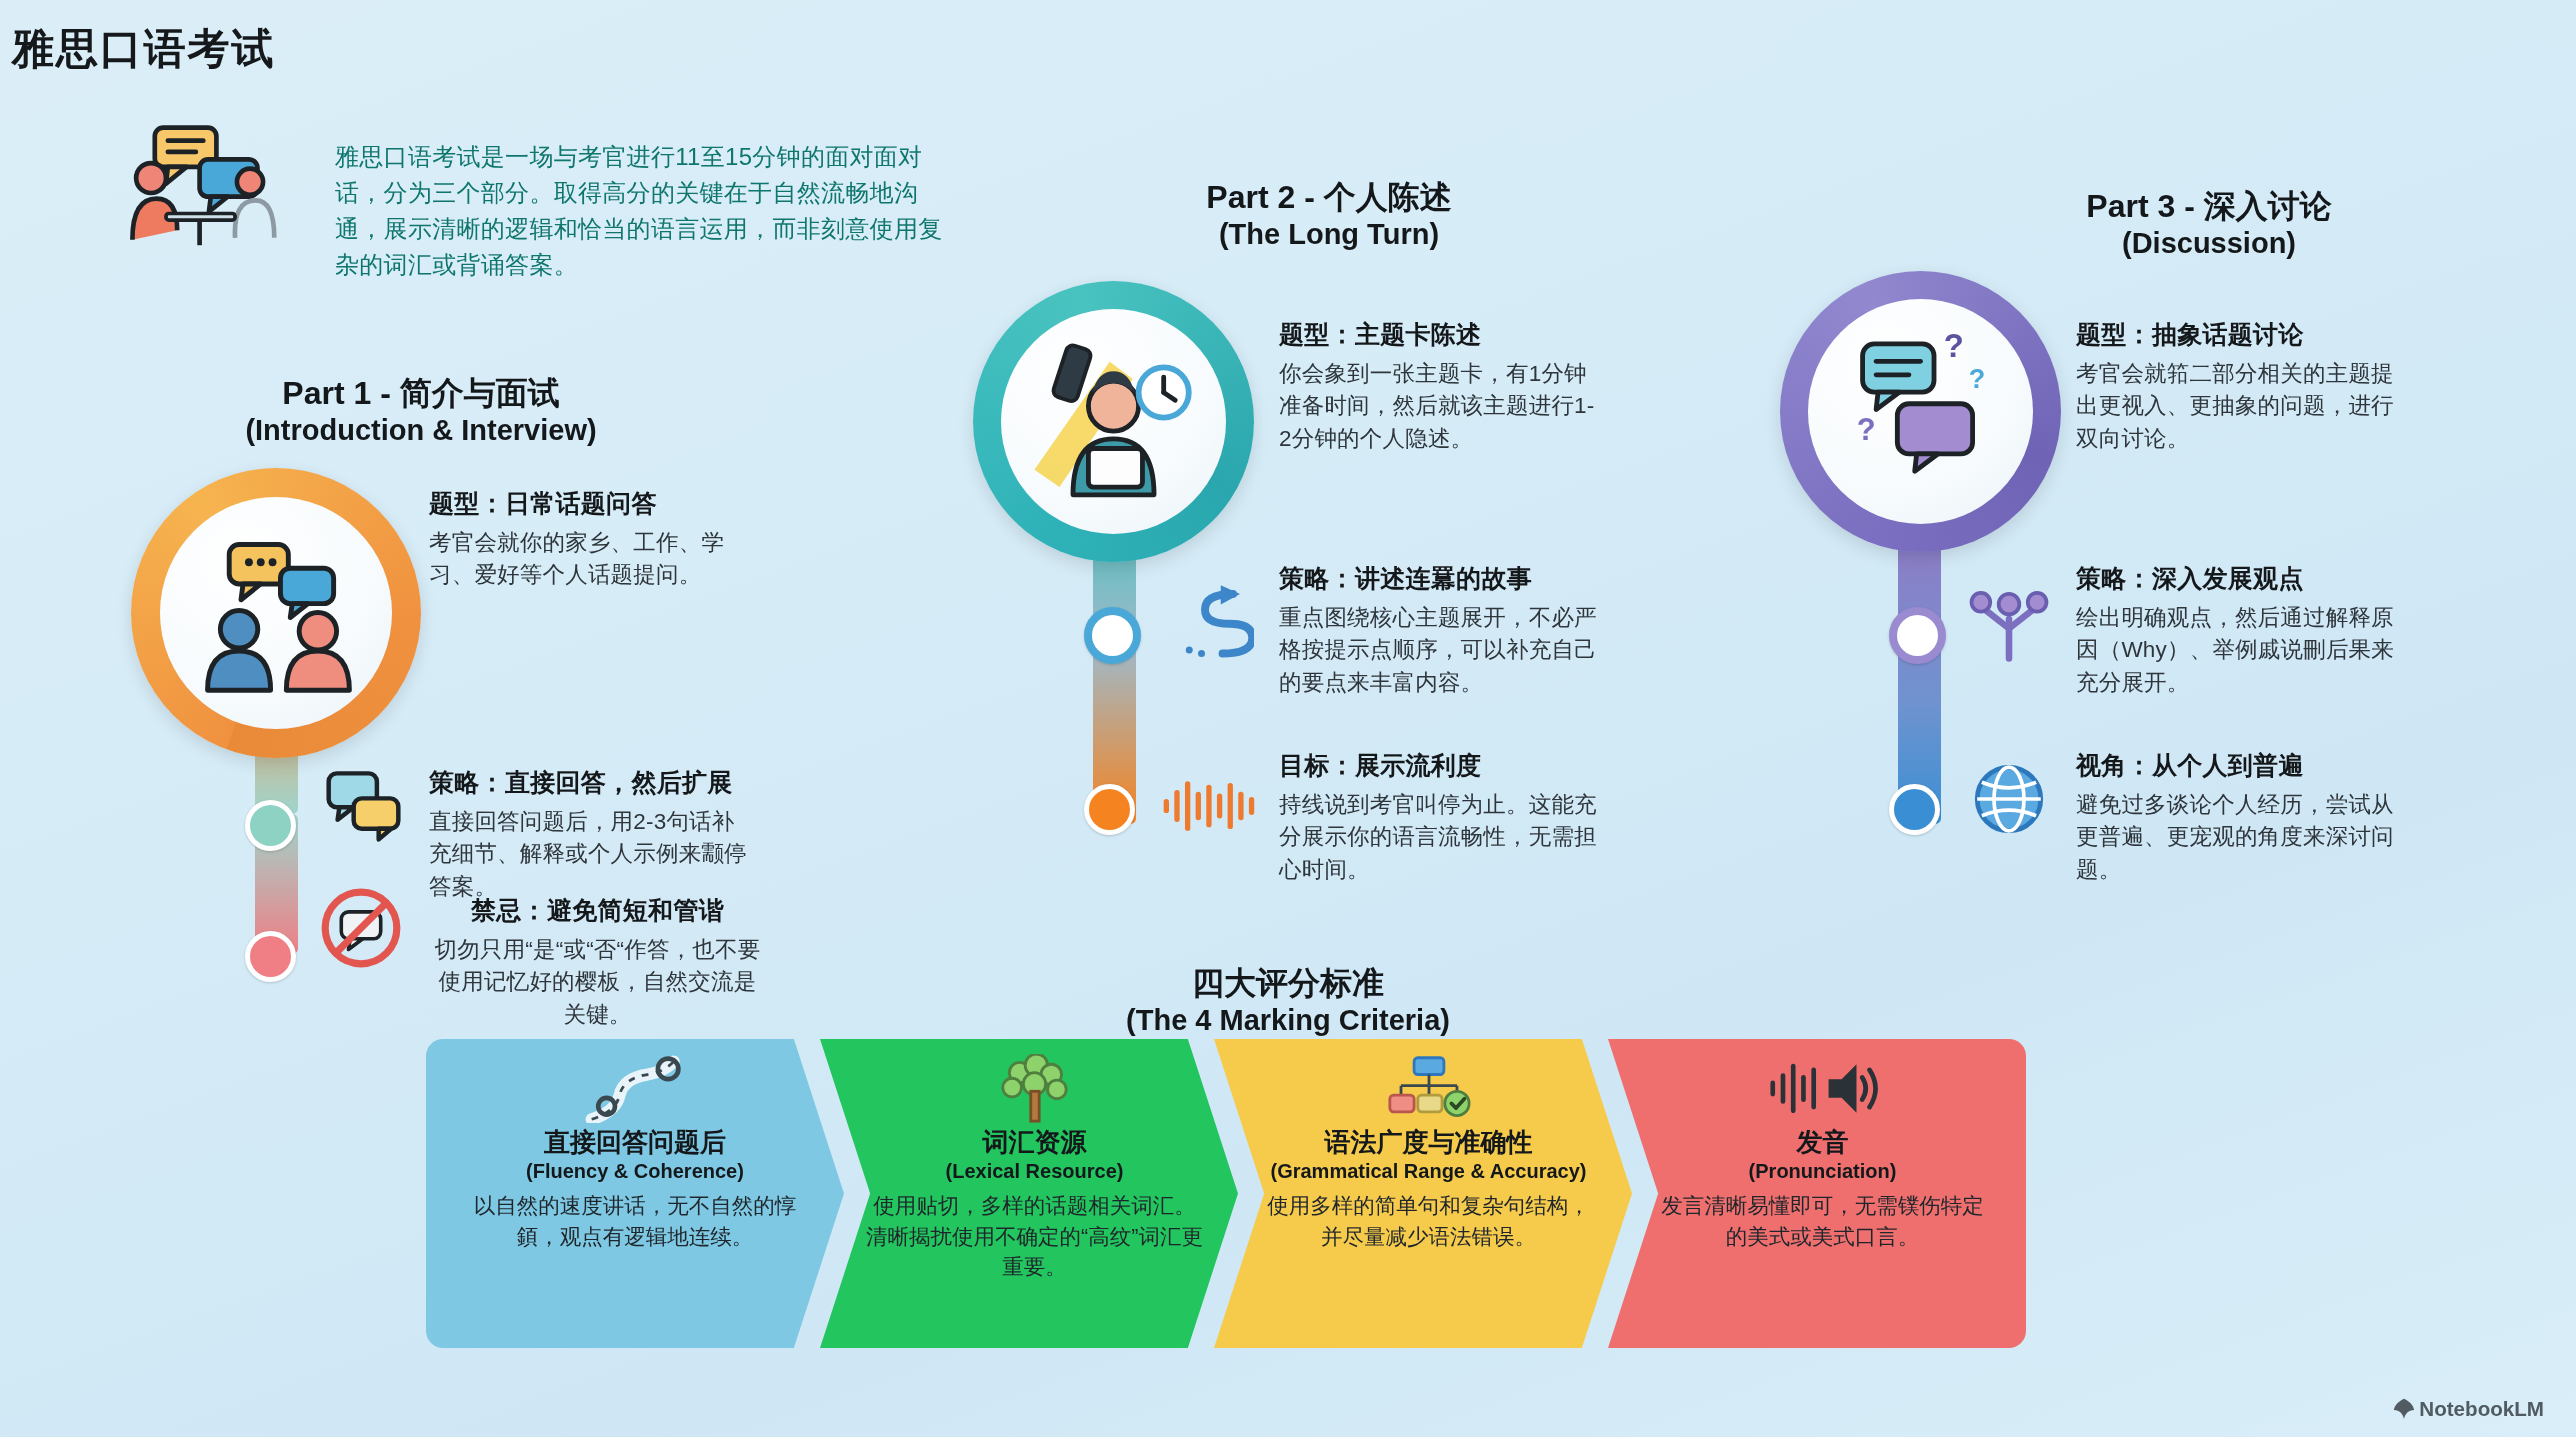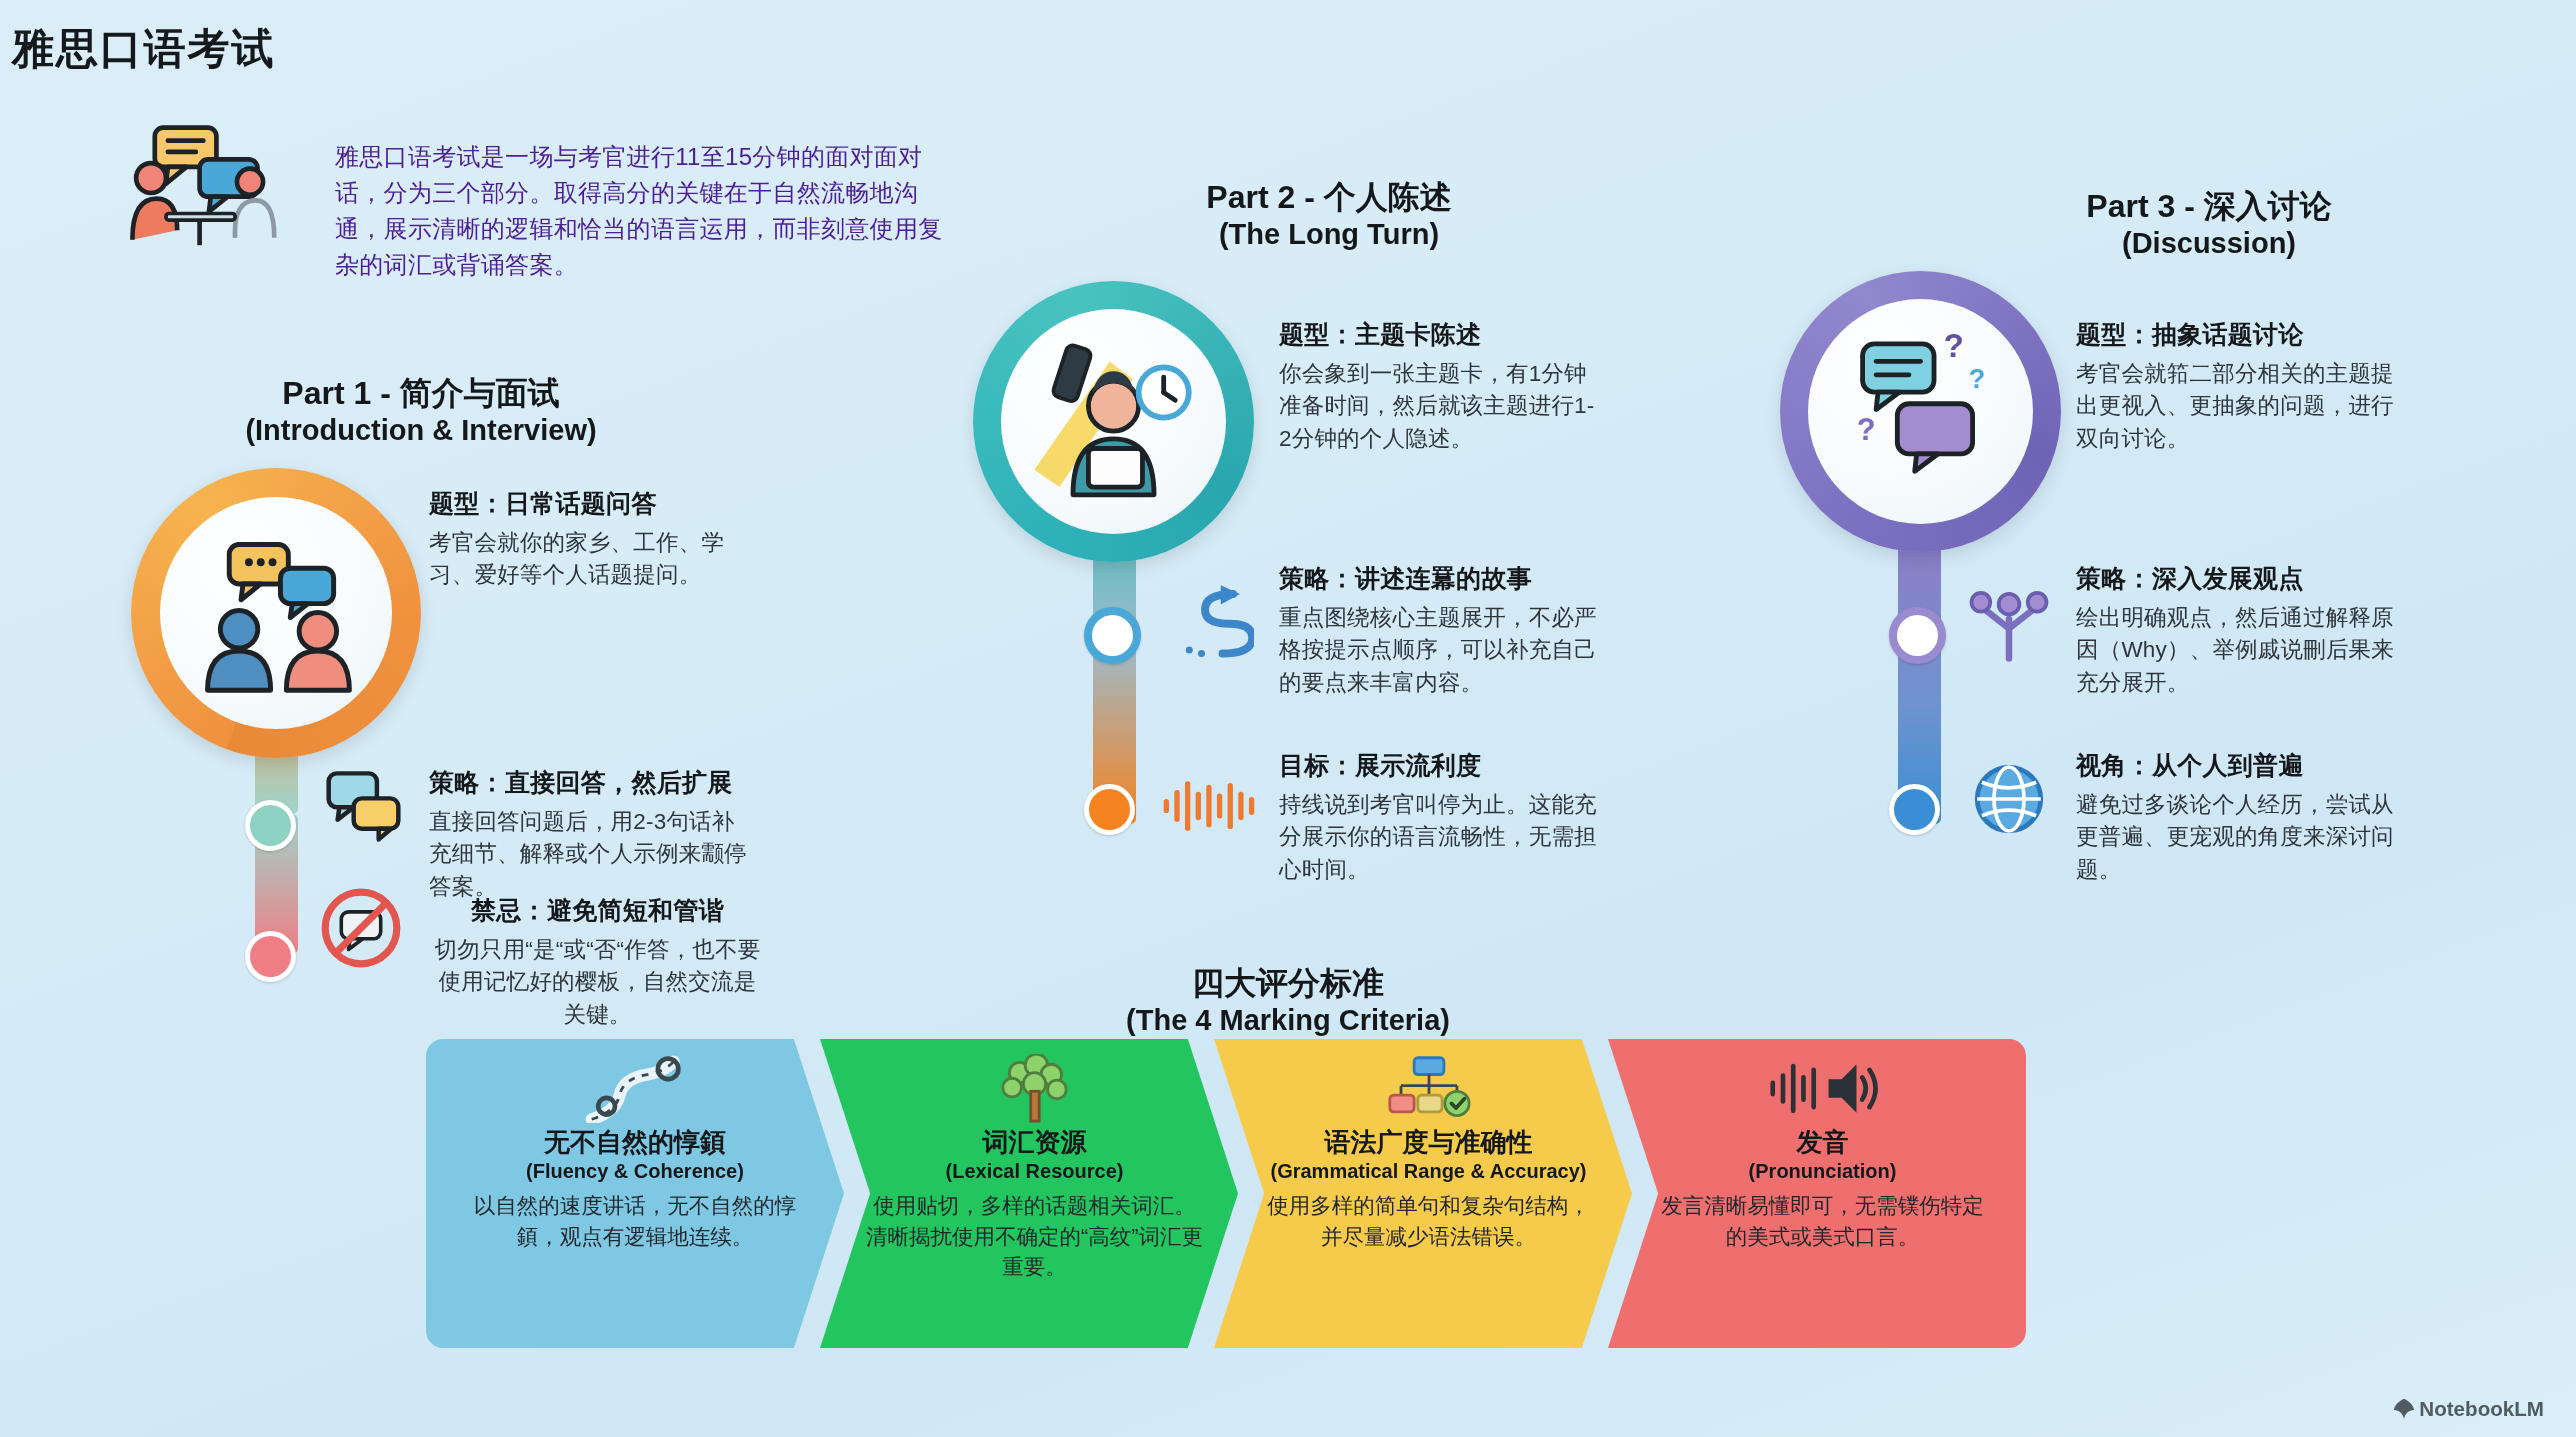--- a/index.html
+++ b/index.html
@@ -18,21 +18,21 @@
     font-size:42px;font-weight:bold;letter-spacing:1.9px;color:#16191c;
   }
 
   
   .part-head{text-align:center;font-weight:bold;color:#15181b;line-height:1.22;}
   .part-head .cn{font-size:32px;display:block;}
   .part-head .en{font-size:29px;display:block;text-align:center;}
 
   
   .intro{
-    font-size:24px;line-height:1.5;color:#4c1d95;letter-spacing:0.3px;
+    font-size:24px;line-height:1.5;color:#0f766e;letter-spacing:0.3px;
   }
 
   
   .blk-title{font-size:25px;font-weight:bold;color:#15181b;margin-bottom:6.6px;letter-spacing:0.3px;}
   .blk-body{font-size:22.5px;line-height:1.45;color:#2e353b;letter-spacing:0.2px;}
 
   
   .ring{border-radius:50%;display:flex;align-items:center;justify-content:center;}
   .ring-inner{border-radius:50%;background:radial-gradient(circle at 35% 28%,#ffffff 0%,#f7fbfd 60%,#e9f2f7 100%);
     display:flex;align-items:center;justify-content:center;overflow:hidden;}
@@ -272,21 +272,21 @@
 
     <div class="crit" style="background:#7ec8e3;clip-path:polygon(0 0,88% 0,100% 50%,88% 100%,0 100%,0 100%);border-radius:17px 0 0 17px;">
       <div class="c-icon">
         <svg viewBox="0 0 110 74" width="103" height="69">
           <path d="M8 70 q26 -8 30 -26 q4 -18 30 -22 q18 -3 28 -14" fill="none" stroke="#e8f4f9" stroke-width="13" stroke-linecap="round"></path>
           <path d="M8 70 q26 -8 30 -26 q4 -18 30 -22 q18 -3 28 -14" fill="none" stroke="#3a4850" stroke-width="3" stroke-dasharray="7 8"></path>
           <circle cx="90" cy="16" r="11" fill="none" stroke="#3a4850" stroke-width="5"></circle>
           <circle cx="24" cy="56" r="9" fill="none" stroke="#3a4850" stroke-width="5"></circle>
         </svg>
       </div>
-      <div class="c-cn">无不自然的惇顉</div>
+      <div class="c-cn">直接回答问题后</div>
       <div class="c-en">(Fluency &amp; Coherence)</div>
       <div class="c-body">以自然的速度讲话，无不自然的惇顉，观点有逻辑地连续。</div>
     </div>
 
     <div class="crit" style="background:#22c55e;clip-path:polygon(0 0,88% 0,100% 50%,88% 100%,0 100%,12% 50%);">
       <div class="c-icon">
         <svg viewBox="0 0 84 74" width="79" height="69">
           <g fill="#8ed26b" stroke="#4f7f3e" stroke-width="3">
             <circle cx="26" cy="20" r="11"></circle>
               <circle cx="44" cy="12" r="12"></circle>

